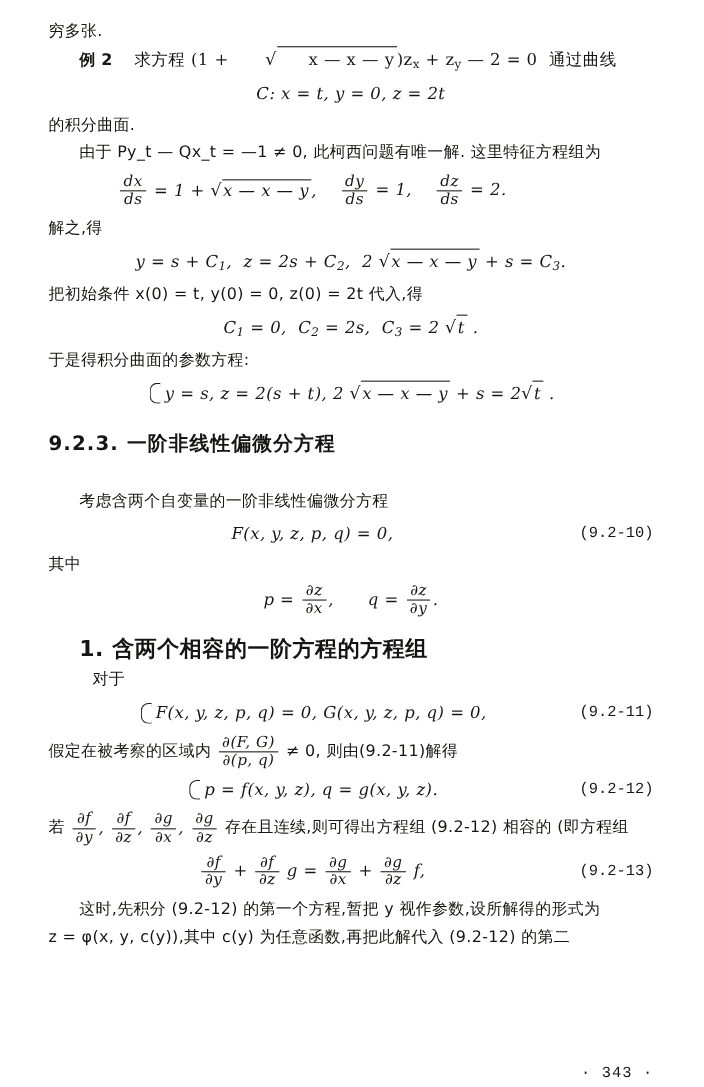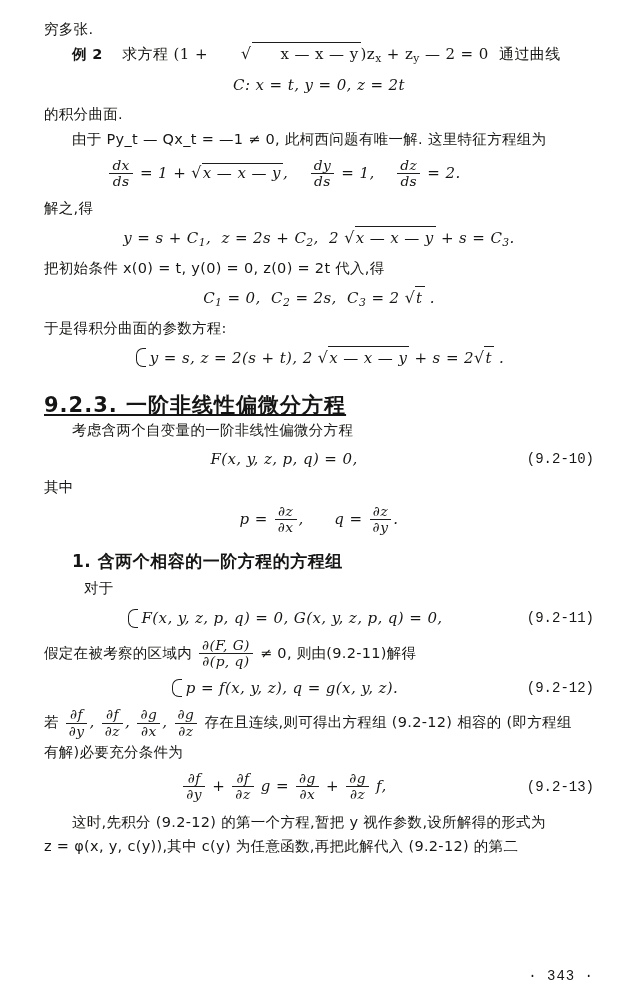--- a/index.html
+++ b/index.html
@@ -57,28 +57,27 @@
     transform: translateY(-50%);
     font-family: Liberation Mono, monospace;
     font-style: normal;
     font-size: 14px;
   }
   .eqbody {
     text-align: center;
     padding-right: 70px;
   }
   .heading {
-    font-size: 21px;
+    font-size: 18px;
     font-weight: bold;
-    margin: 22px 0 0 0;
+    margin: 22px 0 30px 0;
     letter-spacing: 1px;
-    text-decoration: underline;
   }
   .subhead {
-    font-size: 17px;
+    font-size: 20px;
     font-weight: bold;
     margin: 14px 0 4px 0;
     text-indent: 28px;
     letter-spacing: 0.5px;
   }
   .bold { font-weight: bold; }
   
   .frac {
     display: inline-block;
     vertical-align: middle;
@@ -275,21 +274,20 @@
         <span class="den">∂x</span>
       </span>,
       <span class="frac">
         <span class="num">∂g</span>
         <span class="den">∂z</span>
       </span>
     </span>
     <span>存在且连续,则可得出方程组 (9.2-12) 相容的 (即方程组</span>
   </p>
 
-  <p class="line">有解)必要充分条件为</p>
 
   <div class="blk">
     <div class="eqbody math">
       <span class="frac">
         <span class="num">∂f</span>
         <span class="den">∂y</span>
       </span> +
       <span class="frac">
         <span class="num">∂f</span>
         <span class="den">∂z</span>

